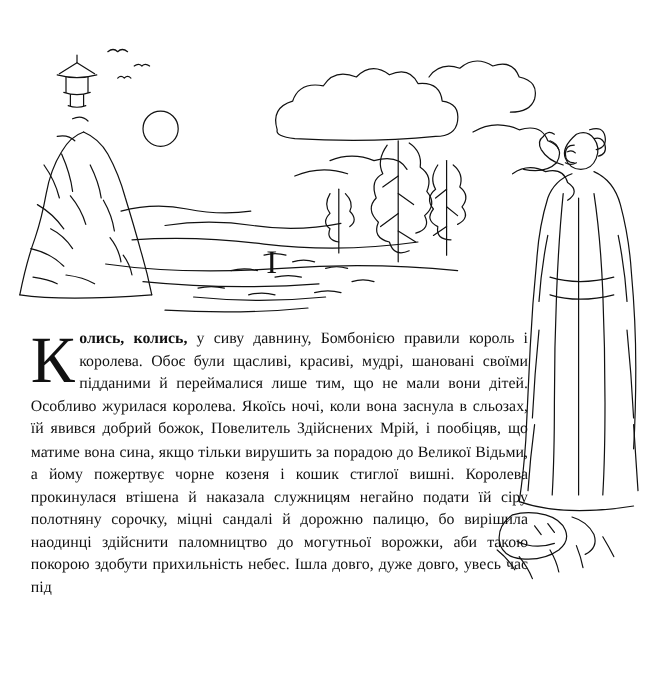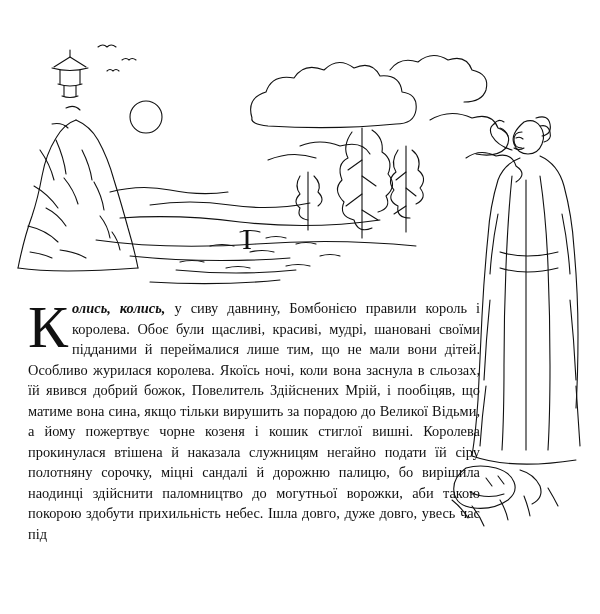--- a/index.html
+++ b/index.html
@@ -50,21 +50,20 @@
     float: left;
     font-family: "Liberation Serif", serif;
     font-size: 60px;
     line-height: 50px;
     padding: 2px 4px 0 0;
     margin-top: 2px;
     font-weight: normal;
   }
   .bold {
     font-weight: bold;
-    font-style: italic;
   }
 </style>
 </head>
 <body>
 
 <div class="page">
 
   <svg class="illustration" viewBox="0 0 600 614" xmlns="http://www.w3.org/2000/svg">
     <g fill="none" stroke="#111111" stroke-width="1.1" stroke-linecap="round" stroke-linejoin="round">
 

